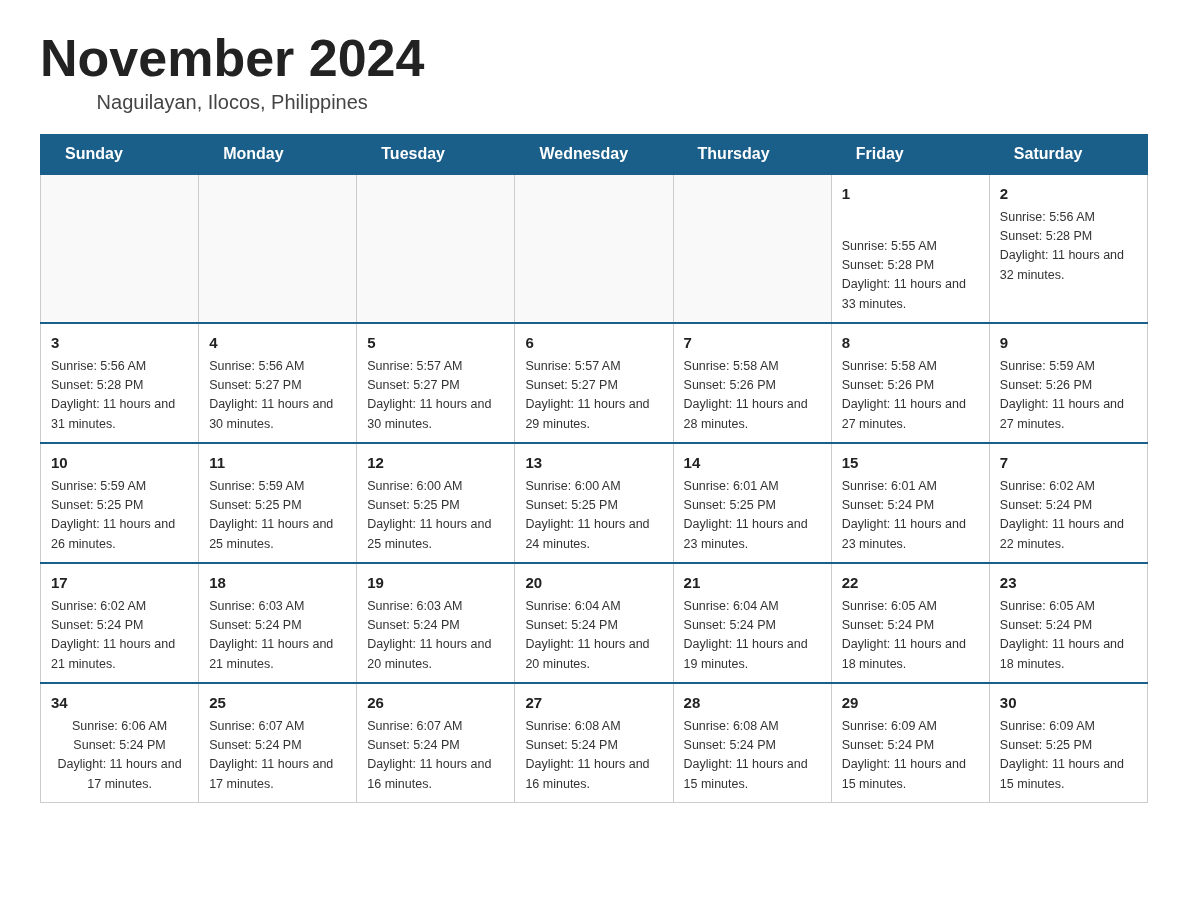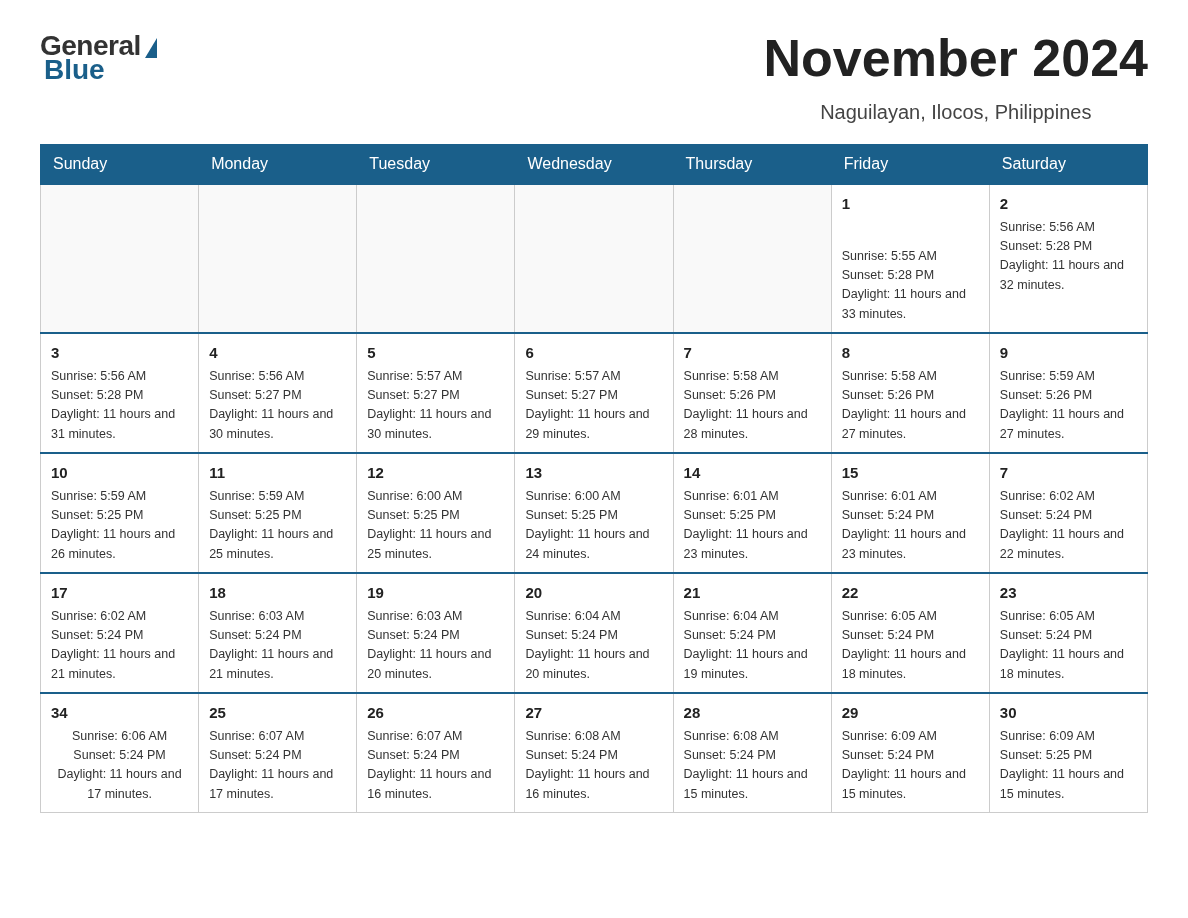--- a/index.html
+++ b/index.html
@@ -52,33 +52,33 @@
     }
     .month-title {
       font-size: 52px;
       font-weight: bold;
       color: #222;
       line-height: 1.1;
     }
     .location {
       font-size: 20px;
       color: #444;
-      margin-top: 14px;
+      margin-top: 4px;
     }
     .calendar {
       width: 100%;
       border-collapse: collapse;
       border: 1px solid #aaa;
     }
     .calendar th {
       background-color: #1a5f8a;
       color: #fff;
       font-size: 16px;
-      font-weight: normal;
-      padding: 10px 12px;
+      font-weight: bold;
+      padding: 10px 24px;
       text-align: left;
       border: 1px solid #1a5f8a;
       margin-left: 16px;
     }
     .calendar td {
       vertical-align: top;
       padding: 8px 10px;
       border: 1px solid #ccc;
       width: 14.28%;
       min-height: 110px;
@@ -106,27 +106,20 @@
       border-top: 2px solid #1a5f8a;
     }
     .empty-cell {
       background: #f9f9f9;
     }
   </style>
 </head>
 <body>
 
 <div class="header">
-  <div class="logo">
-    <div class="logo-top">
-      <span class="logo-general">General</span>
-      <div class="logo-triangle"></div>
-    </div>
-    <span class="logo-line2">Blue</span>
-  </div>
   <div class="title-block">
     <div class="month-title">November 2024</div>
     <div class="location">Naguilayan, Ilocos, Philippines</div>
   </div>
 </div>
 
 <table class="calendar">
   <thead>
     <tr>
     <th>Sunday</th>

